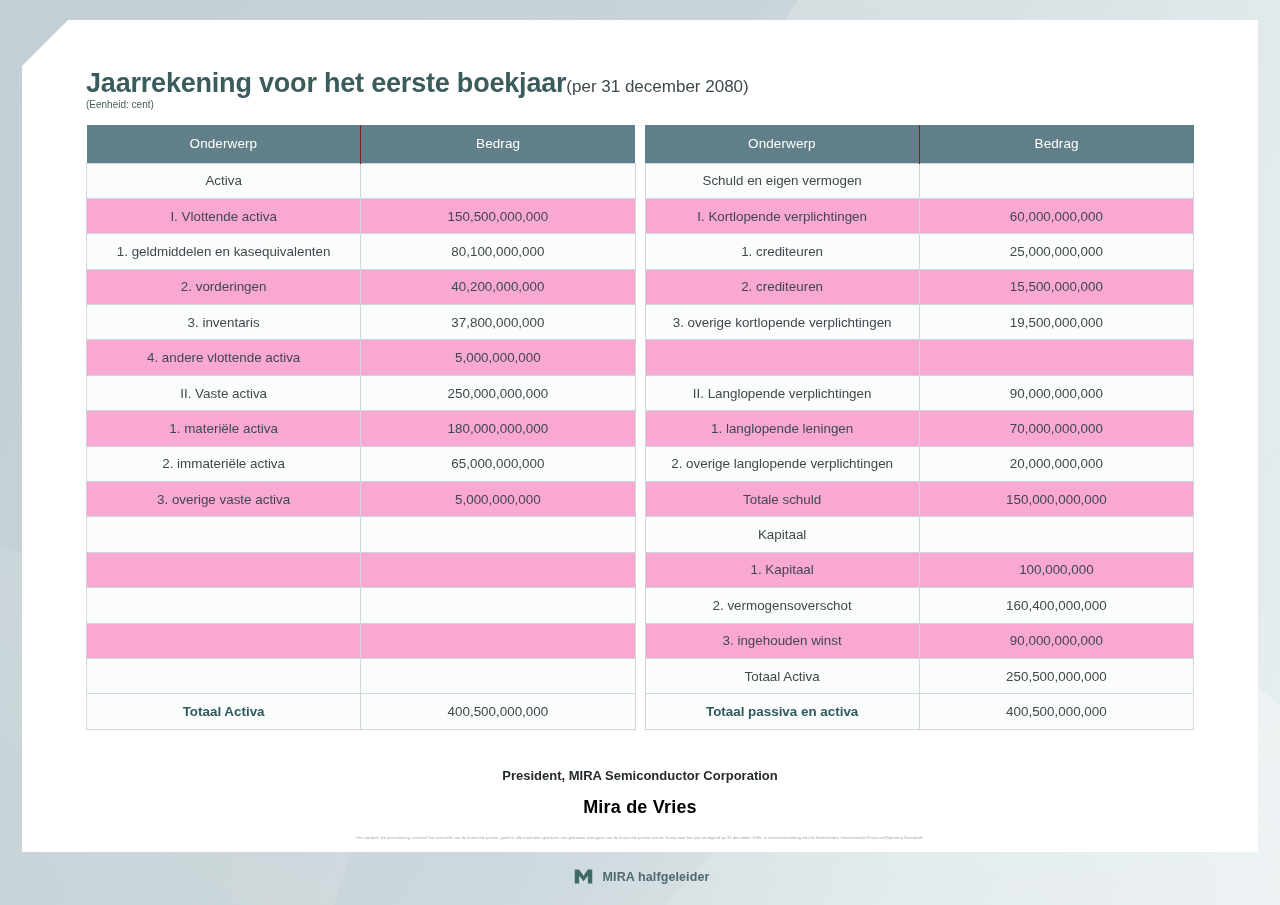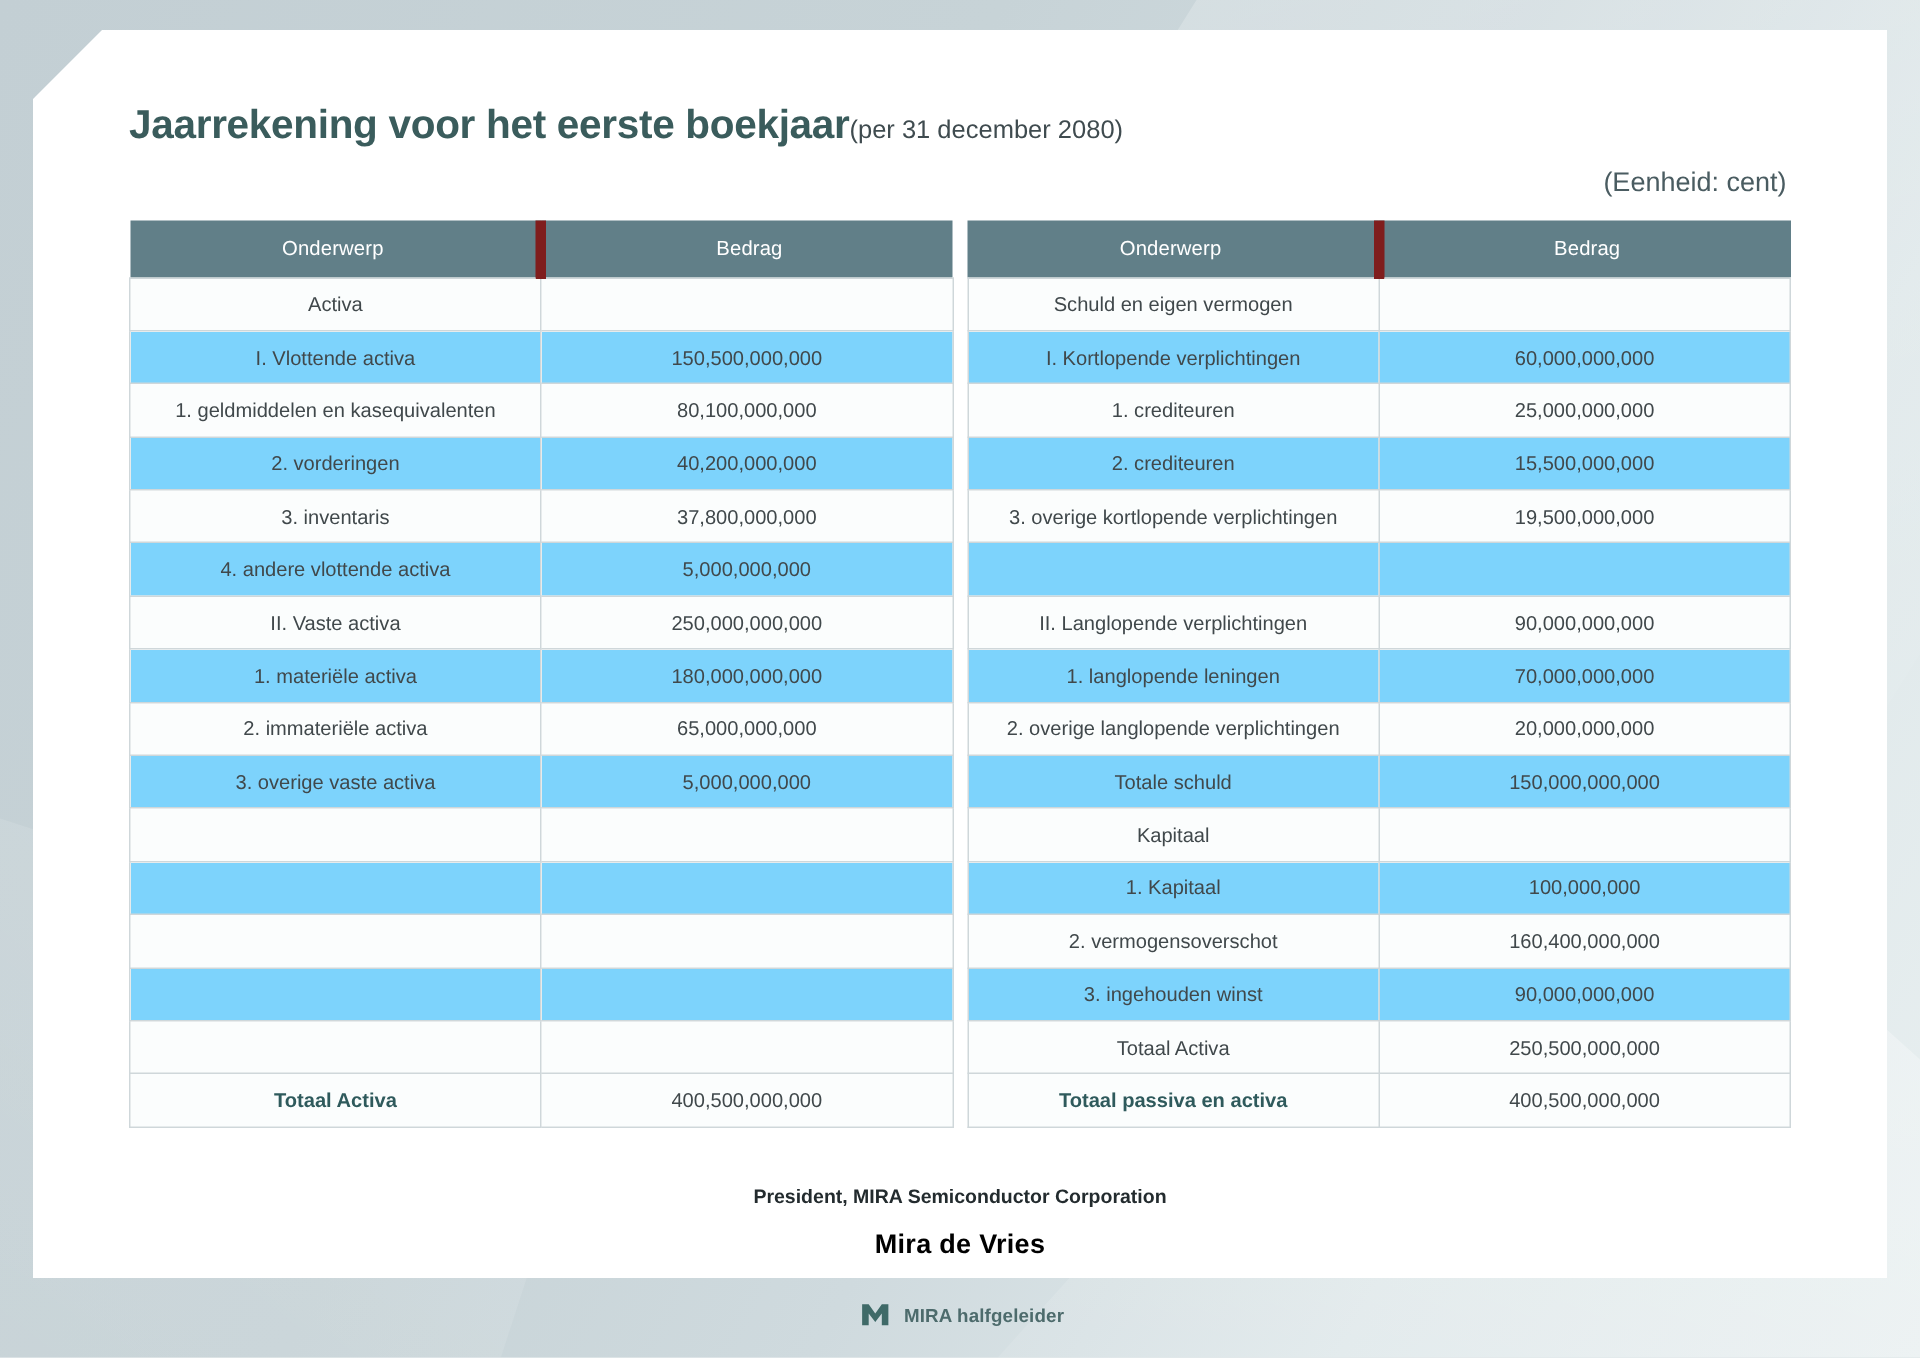--- a/index.html
+++ b/index.html
@@ -78,24 +78,22 @@
     font-size: 27px;
     font-weight: bold;
     color: #3a5c5c;
     letter-spacing: -0.2px;
   }
   .doc-subtitle {
     font-size: 17px;
     color: #3f4b4f;
   }
   .unit-note {
-    text-align: right;
-    font-size: 18px;
+    font-size: 10px;
     color: #4a5c61;
-    margin-top: 12px;
     padding-right: 3px;
   }
 
   
   .tables {
     display: flex;
     gap: 9px;
     padding: 15px 64px 0 64px;
   }
   .sheet { flex: 1 1 0; }
@@ -105,37 +103,37 @@
     border-collapse: collapse;
     table-layout: fixed;
   }
   th {
     background: #617f88;
     color: #ffffff;
     font-size: 13.5px;
     font-weight: normal;
     height: 38px;
     text-align: center;
-    border-right: 7px solid #7f1d1d;
+    border-right: 1px solid #7f1d1d;
     letter-spacing: 0.1px;
   }
   th:last-child { border-right: none; }
 
   td {
     height: 35.4px;
     font-size: 13.4px;
     color: #40484b;
     text-align: center;
     border: 1px solid #cfd7da;
     background: #fbfdfd;
     padding: 0 6px;
     white-space: nowrap;
     overflow: hidden;
   }
-  tr.alt td { background: #7dd3fc; }
+  tr.alt td { background: #f9a8d4; }
 
   tr.total td {
     font-weight: bold;
     color: #2f5a5c;
     background: #fbfdfd;
   }
   tr.total td.amount {
     font-weight: normal;
     color: #40484b;
   }

